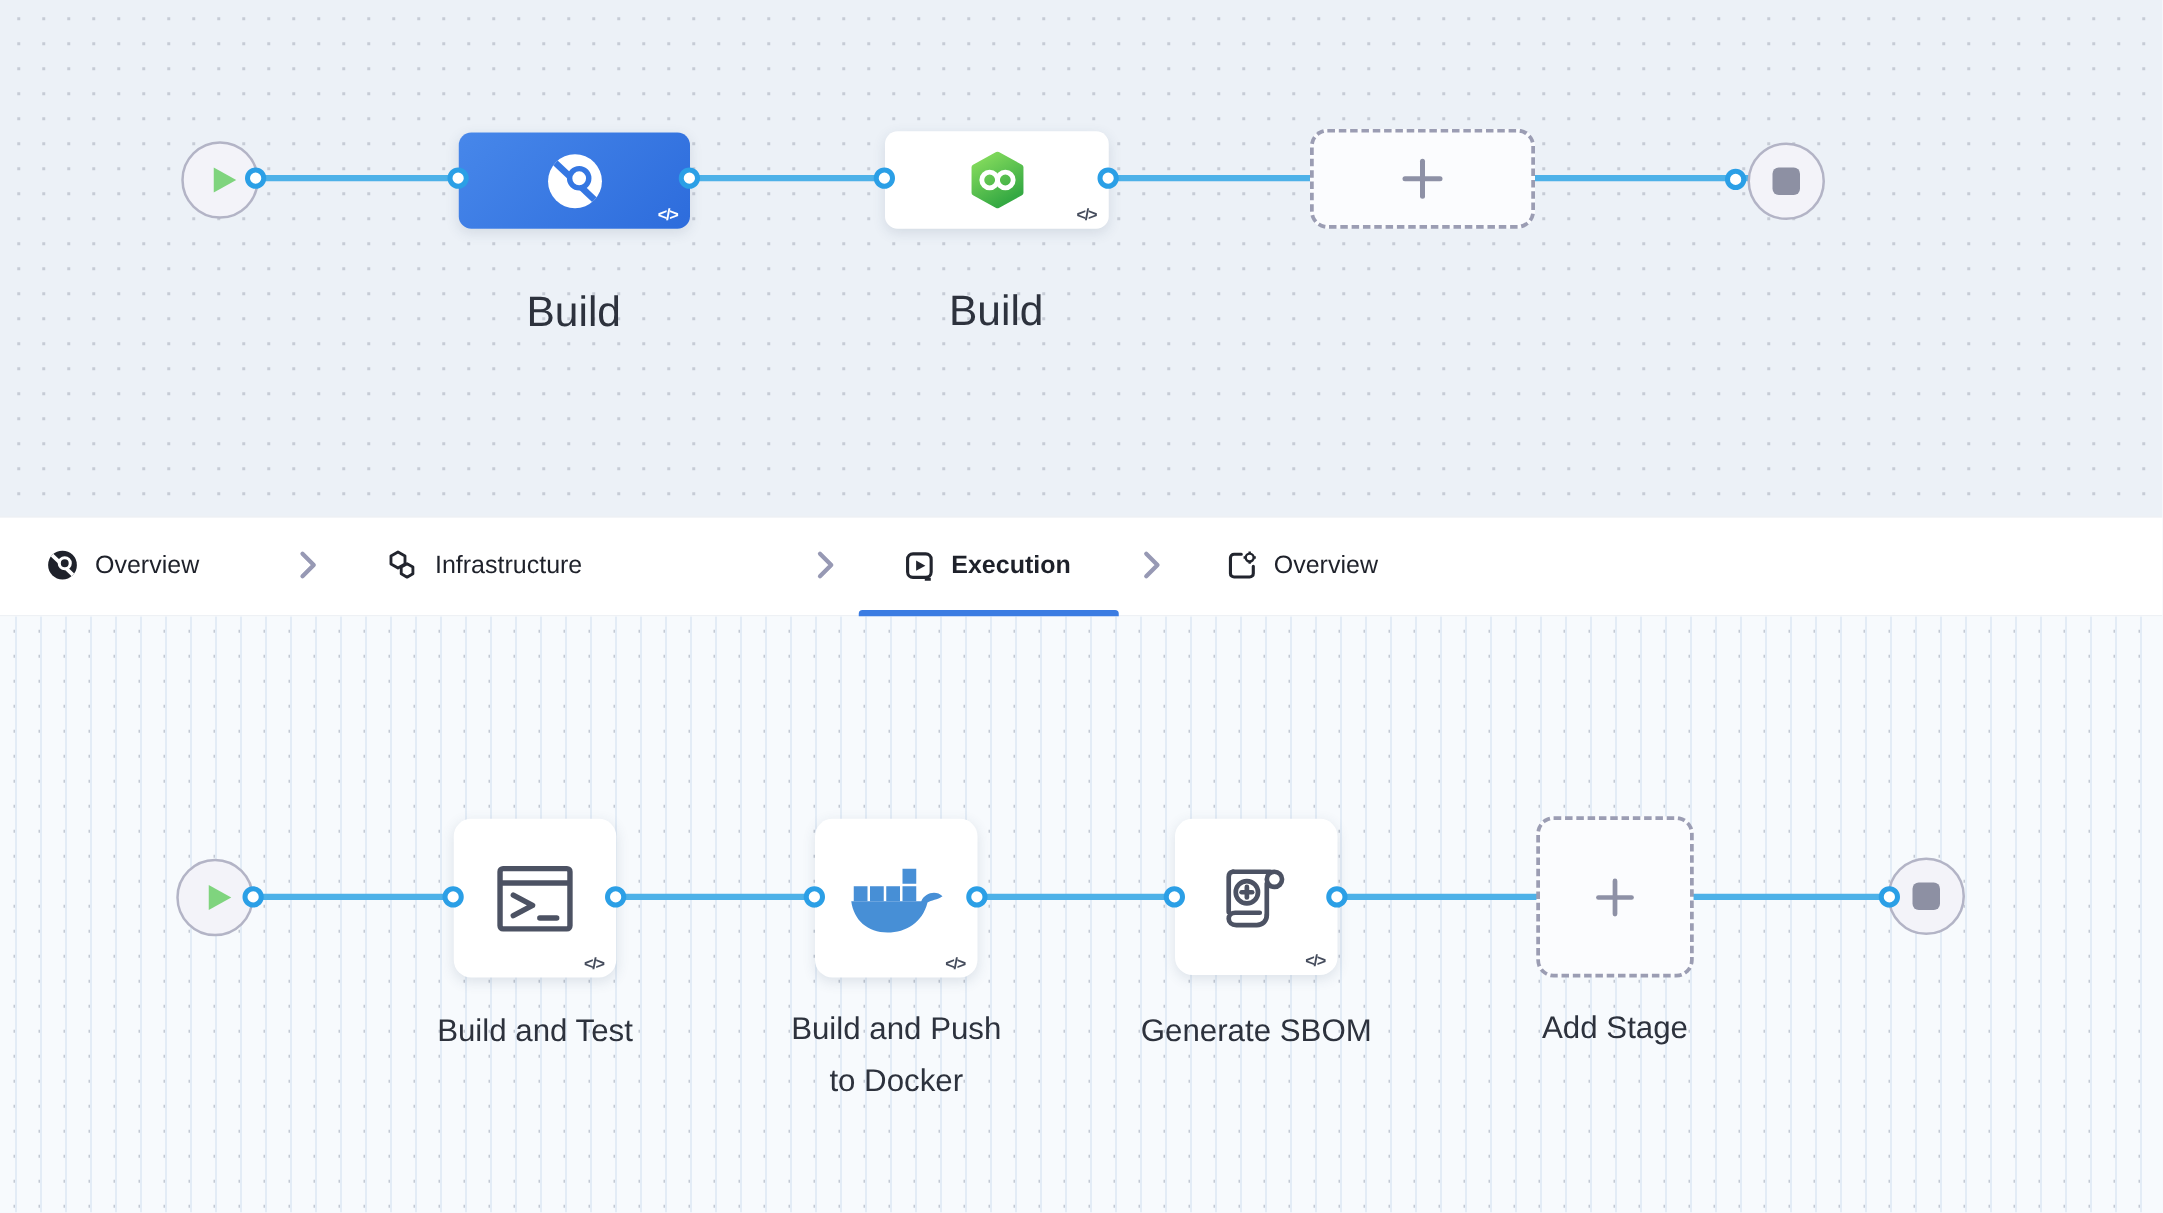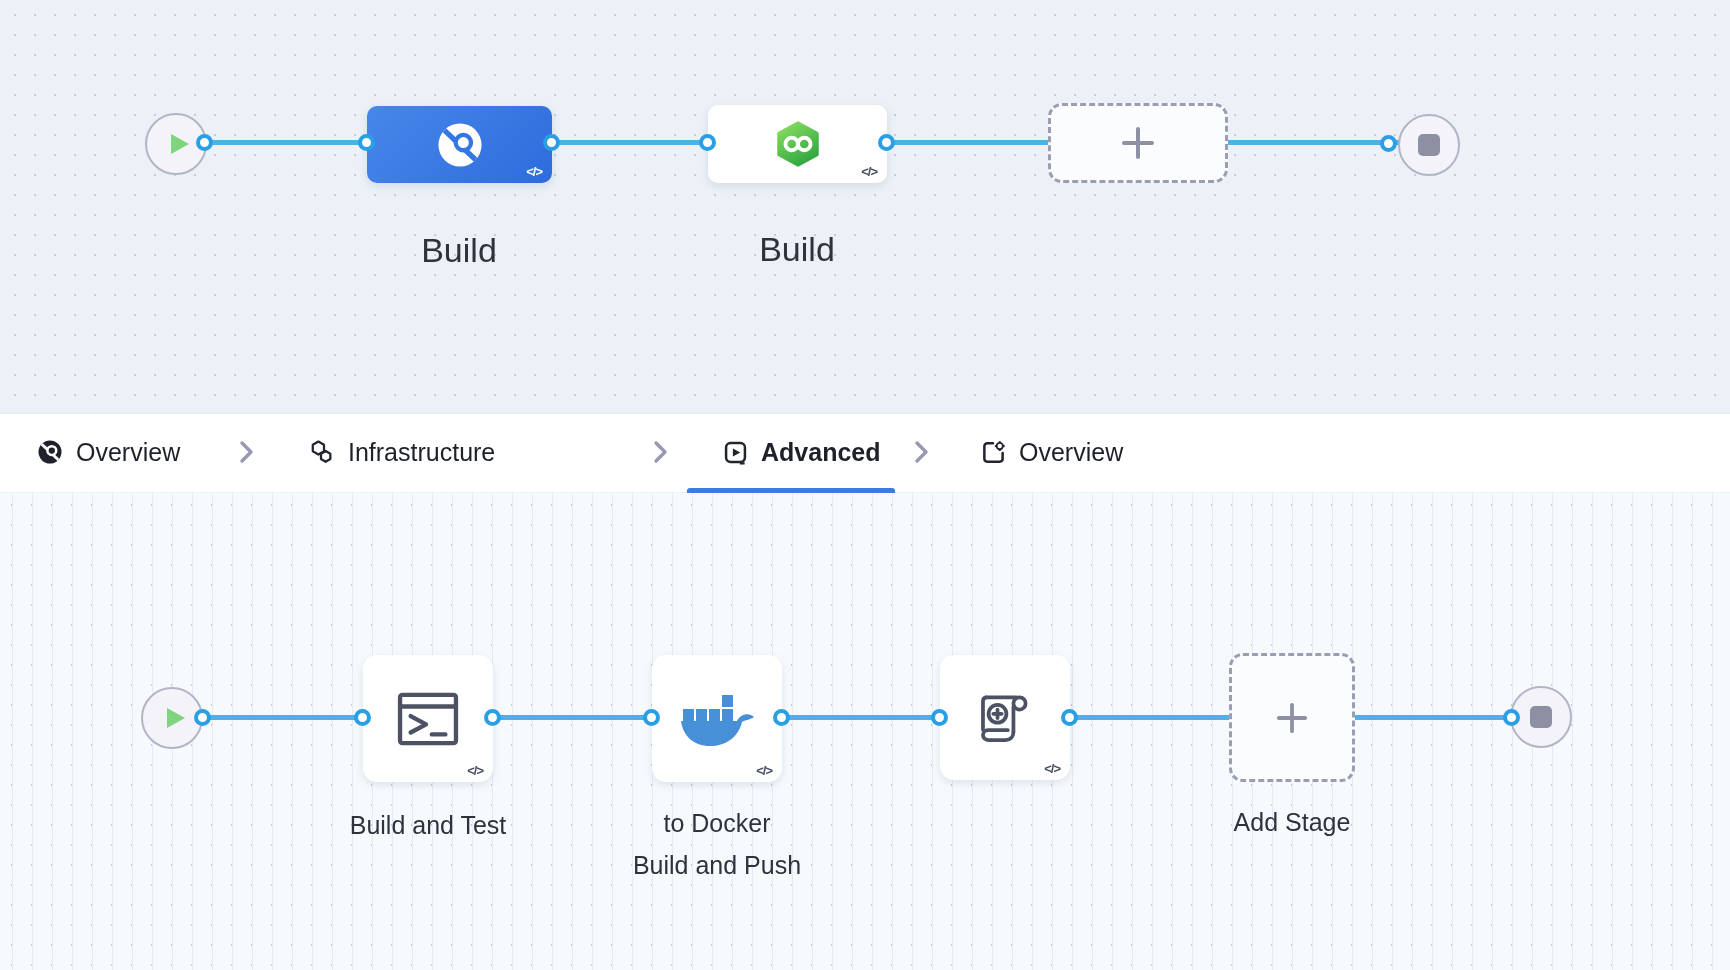--- a/index.html
+++ b/index.html
@@ -46,21 +46,21 @@
     font-weight:500; }
   .label-lg { font-size:34px; }
   .label-md { font-size:25px; line-height:42px; }
 
   
   .tabbar { position:absolute; left:0; top:413px; width:1730px; height:80px;
     background:#ffffff; border-top:1px solid #e8ecf1; border-bottom:1px solid #eef1f5;
     z-index:6; }
   .tab { position:absolute; top:22px; display:flex; align-items:center; gap:13px;
     height:32px; cursor:pointer; }
-  .tab-label { font-size:25px; color:#1e212a; font-weight:400; white-space:nowrap; }
+  .tab-label { font-size:20px; color:#1e212a; font-weight:400; white-space:nowrap; }
   .tab-label.active { font-weight:700; }
   .tab-sep { position:absolute; top:24px; }
   .tab-underline { position:absolute; left:687px; top:74px; width:208px; height:5px;
     background:#3b7ce2; border-radius:3px 3px 0 0; }
 </style>
 </head>
 <body>
 
 <div class="app">
 
@@ -162,21 +162,21 @@
     <svg class="tab-sep" style="left:653px" width="16" height="28" viewBox="0 0 16 28">
       <path d="M3 5 L12 14 L3 23" stroke="#9799b4" stroke-width="3.4" fill="none" stroke-linecap="round" stroke-linejoin="round"></path>
     </svg>
 
     <div class="tab" style="left:723px">
       <svg width="25" height="25" viewBox="0 0 26 26">
         <rect x="3.2" y="3.2" width="19.6" height="19.6" rx="4.5" fill="none" stroke="#22252e" stroke-width="2.6"></rect>
         <polygon points="10.3,8.8 18,13 10.3,17.2" fill="#22252e"></polygon>
         <line x1="17.5" y1="24.3" x2="22.5" y2="24.3" stroke="#22252e" stroke-width="2.4"></line>
       </svg>
-      <span class="tab-label active">Advanced</span>
+      <span class="tab-label active">Execution</span>
     </div>
 
     <svg class="tab-sep" style="left:914px" width="16" height="28" viewBox="0 0 16 28">
       <path d="M3 5 L12 14 L3 23" stroke="#9799b4" stroke-width="3.4" fill="none" stroke-linecap="round" stroke-linejoin="round"></path>
     </svg>
 
     <div class="tab" style="left:981px">
       <svg width="25" height="25" viewBox="0 0 26 26">
         <path d="M12.5 3.5 H6.5 C4.8 3.5 3.5 4.8 3.5 6.5 V19.5 C3.5 21.2 4.8 22.5 6.5 22.5 H19.5 C21.2 22.5 22.5 21.2 22.5 19.5 V13.5" fill="none" stroke="#22252e" stroke-width="2.6" stroke-linecap="round"></path>
         <circle cx="19.5" cy="6.3" r="3.3" fill="none" stroke="#22252e" stroke-width="2"></circle>
@@ -257,18 +257,19 @@
     <span class="port" style="left:354px;top:216px"></span>
     <span class="port" style="left:484px;top:216px"></span>
     <span class="port" style="left:643px;top:216px"></span>
     <span class="port" style="left:773px;top:216px"></span>
     <span class="port" style="left:931px;top:216px"></span>
     <span class="port" style="left:1061px;top:216px"></span>
     <span class="port" style="left:1503px;top:216px"></span>
 
     <div class="node-label label-md" style="left:278px;top:311px;width:300px">Build and Test</div>
     <div class="node-label label-md" style="left:567px;top:309px;width:300px">
+      <span style="display:block">Build and Push</span>
       <span style="display:block">to Docker</span>
-      <span style="display:block">Build and Push</span>
-    </div>
+    </div>
+    <div class="node-label label-md" style="left:855px;top:311px;width:300px">Generate SBOM</div>
     <div class="node-label label-md" style="left:1142px;top:308px;width:300px">Add Stage</div>
   </section>
 </div>
 
 </body></html>

